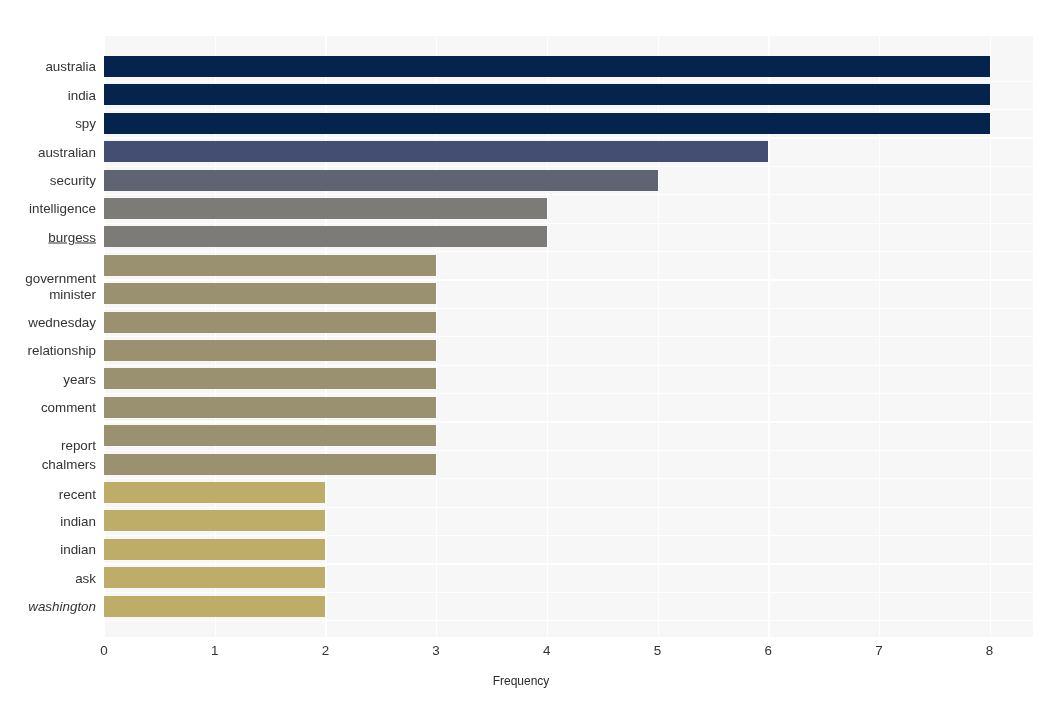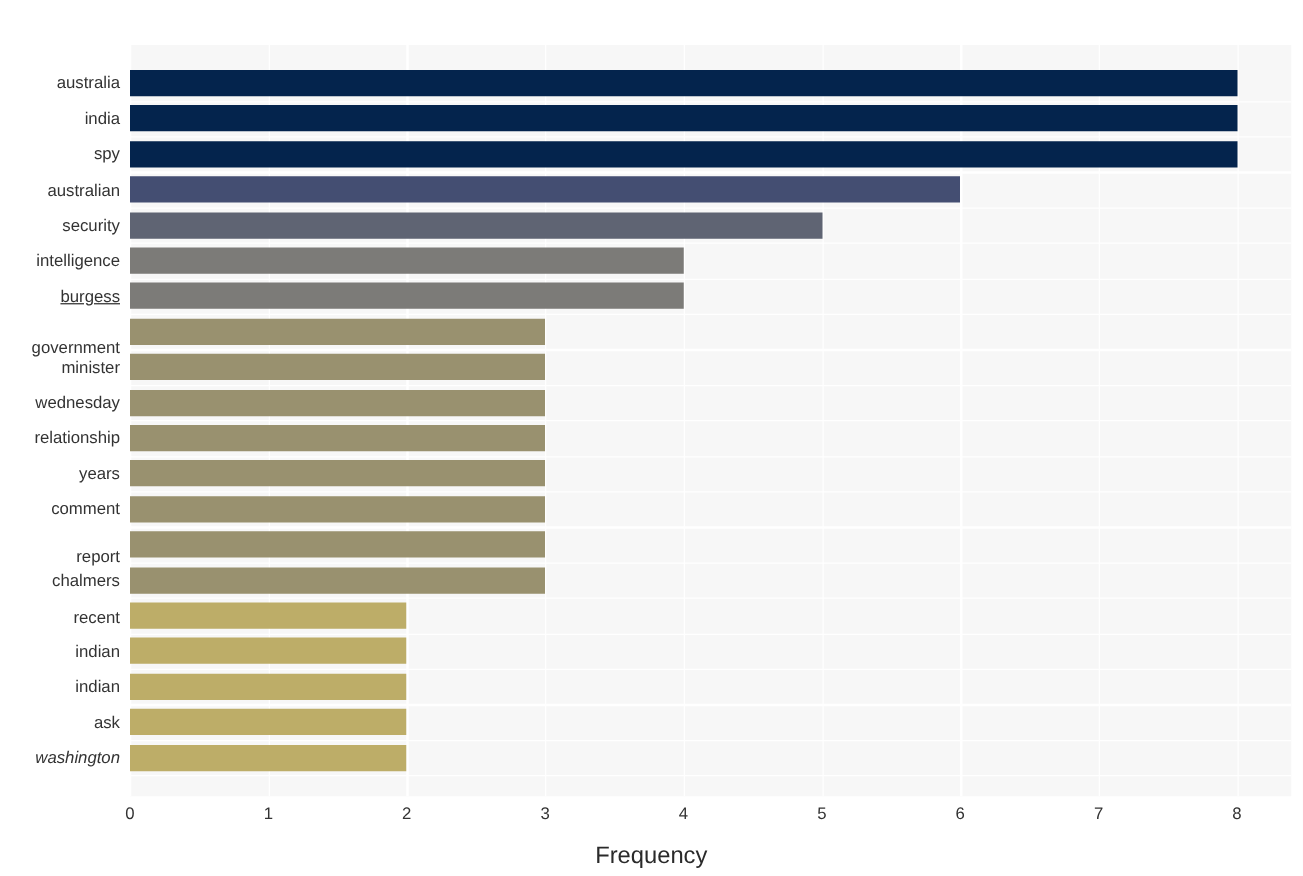--- a/index.html
+++ b/index.html
@@ -105,21 +105,21 @@
     color: #333333;
     transform: translateX(-50%);
     white-space: nowrap;
   }
   #x-axis-title {
     position: absolute;
     left: 0;
     top: 674px;
     width: 1042px;
     text-align: center;
-    font-size: 19px;
+    font-size: 12px;
     color: #2a2a2a;
     white-space: nowrap;
   }
 </style>
 </head>
 <body>
 
 <div id="figure">
 
 

